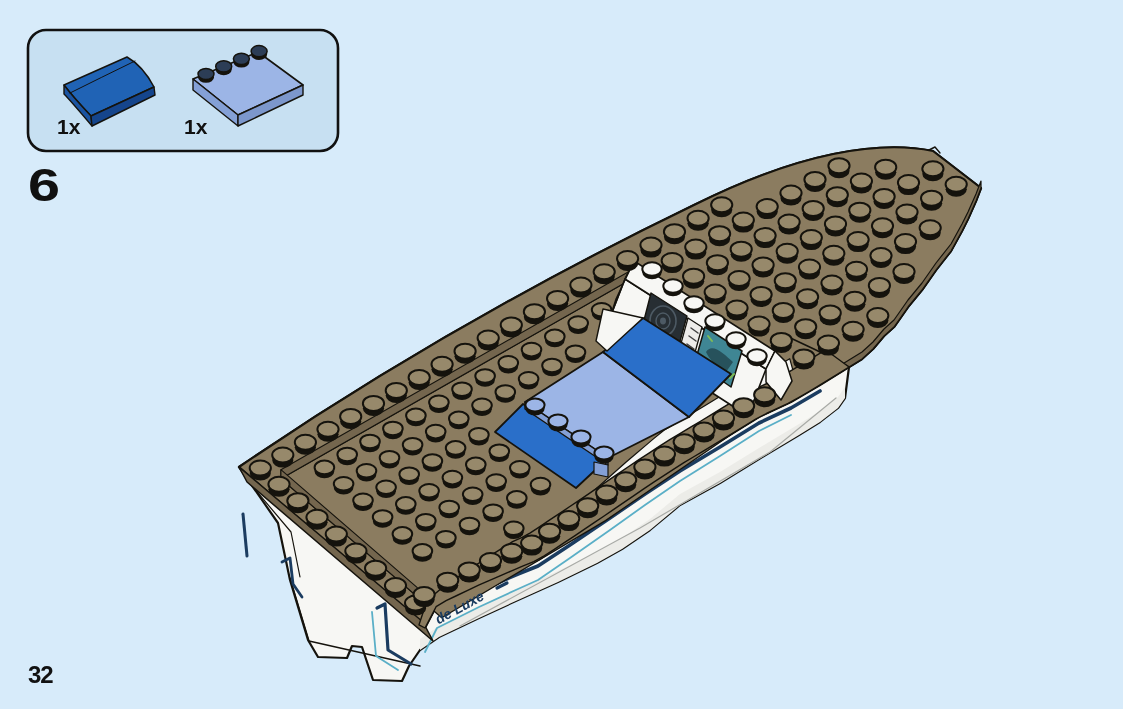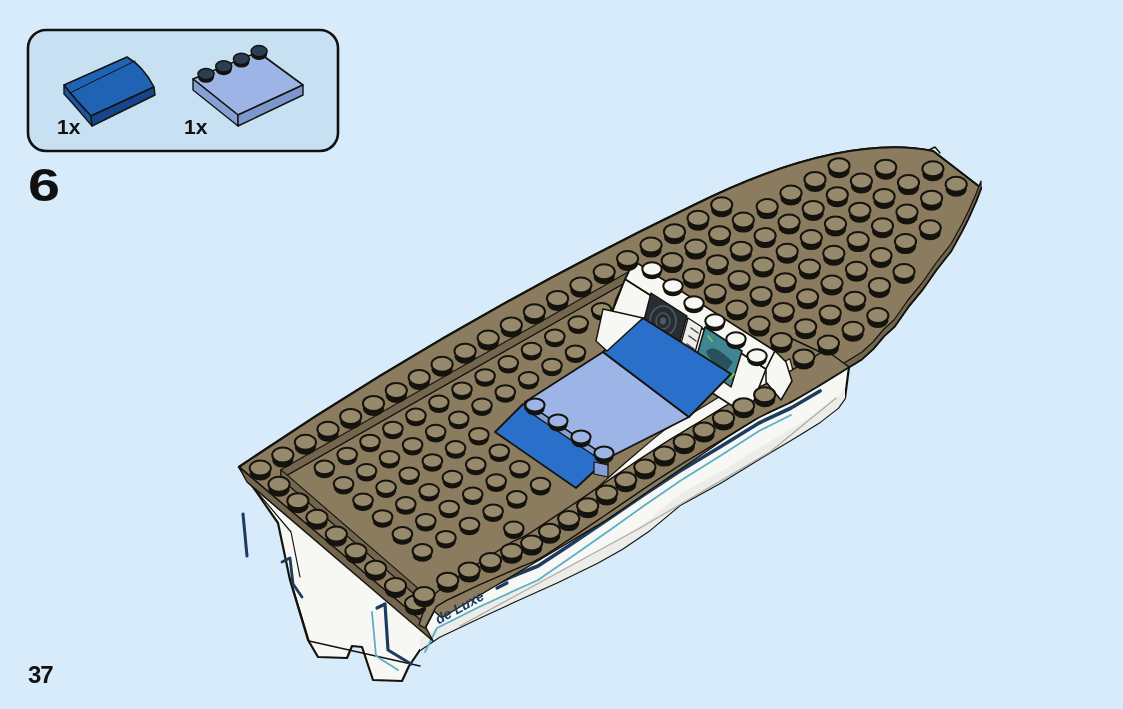--- a/index.html
+++ b/index.html
@@ -391,13 +391,13 @@
       <ellipse cx="206.0" cy="74.0" rx="8.0" ry="5.6" fill="#2c3d56" stroke="#15130d" stroke-width="1.5"></ellipse>
       <ellipse cx="223.7" cy="69.6" rx="8.0" ry="5.6" fill="#15130d"></ellipse>
       <ellipse cx="223.7" cy="66.4" rx="8.0" ry="5.6" fill="#2c3d56" stroke="#15130d" stroke-width="1.5"></ellipse>
       <ellipse cx="241.4" cy="62.0" rx="8.0" ry="5.6" fill="#15130d"></ellipse>
       <ellipse cx="241.4" cy="58.8" rx="8.0" ry="5.6" fill="#2c3d56" stroke="#15130d" stroke-width="1.5"></ellipse>
       <ellipse cx="259.1" cy="54.4" rx="8.0" ry="5.6" fill="#15130d"></ellipse>
       <ellipse cx="259.1" cy="51.2" rx="8.0" ry="5.6" fill="#2c3d56" stroke="#15130d" stroke-width="1.5"></ellipse>
       <text x="184" y="134" font-family="Liberation Sans, sans-serif" font-size="21" font-weight="bold" fill="#111">1x</text>
     </svg>
 <div class="num6">6</div>
-<div class="num24">37</div>
+<div class="num24">32</div>
 </div>
 </body></html>

